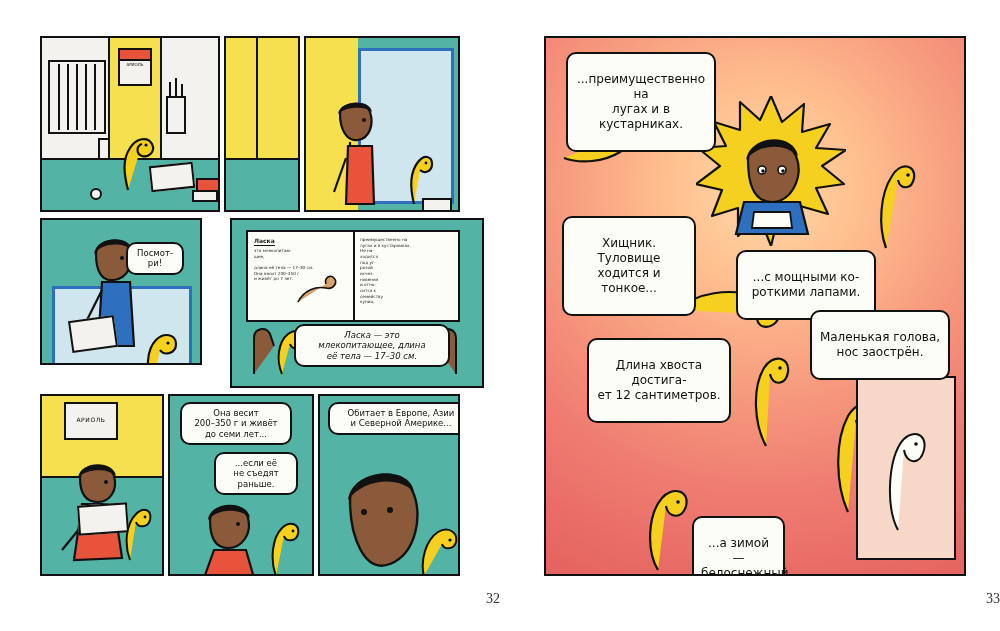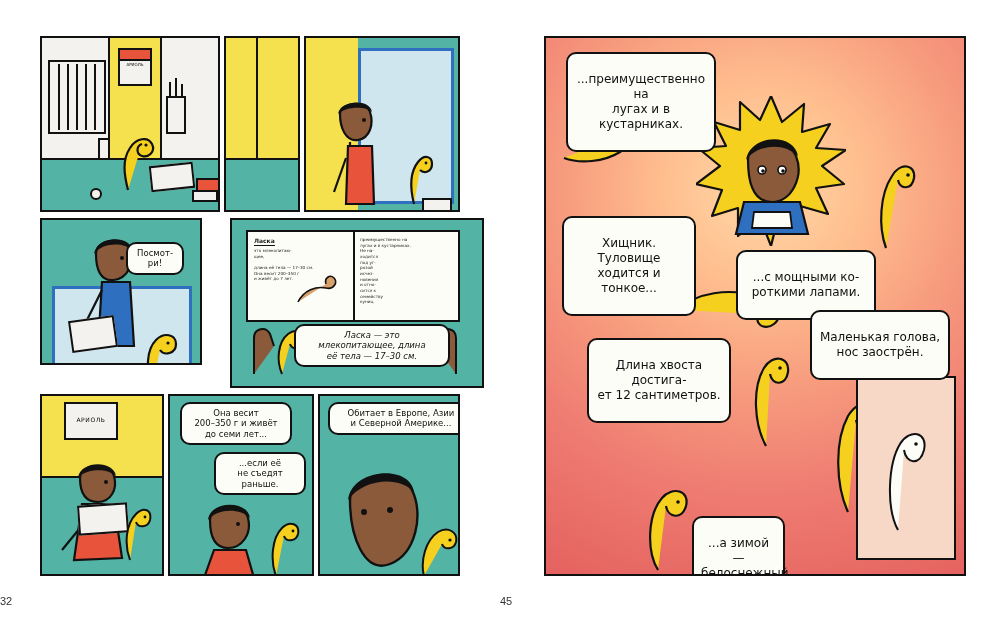--- a/index.html
+++ b/index.html
@@ -26,24 +26,24 @@
     top: 0;
     height: 631px;
   }
   .page-left  { left: 0;   width: 500px; }
   .page-right { left: 500px; width: 500px; }
 
   .page-number {
     position: absolute;
     bottom: 24px;
     width: 100%;
-    text-align: left;
-    font-size: 11px;
+    text-align: right;
+    font-size: 14px;
     color: #333;
-    font-family: Liberation Sans, sans-serif;
+    font-family: Liberation Serif, serif;
   }
 
   
   .panel {
     position: absolute;
     border: 2px solid #111;
     box-sizing: border-box;
     overflow: hidden;
   }
   .p-teal { background: #53b3a4; }
@@ -339,21 +339,21 @@
       <svg style="position:absolute; left:76px; top:96px;" width="38" height="70" viewBox="0 0 38 70">
         <path d="M12 68 C6 52 8 32 18 22 C26 14 34 18 32 28 C30 36 20 36 18 30" fill="#f5d01e" stroke="#111" stroke-width="2"></path>
         <circle cx="27" cy="25" r="1.4" fill="#111"></circle>
       </svg>
     </div>
 
     <div class="panel p-teal" style="left:168px; top:394px; width:146px; height:182px;">
       <div class="bubble" style="left: 10px; top: 6px; width: 112px; white-space: pre-line;">Она весит
 200–350 г и живёт
 до семи лет...</div>
-      <div class="bubble" style="left: 44px; top: 56px; width: 92px; white-space: pre-line;">...если её
+      <div class="bubble" style="left: 44px; top: 56px; width: 84px; white-space: pre-line;">...если её
 не съедят
 раньше.</div>
       <svg style="position:absolute; left:10px; top:94px;" width="100" height="88" viewBox="0 0 100 88">
         <path d="M30 30 C30 14 64 12 68 28 C72 44 62 58 48 58 C34 58 30 46 30 30 Z" fill="#8a5a3b" stroke="#111" stroke-width="2.2"></path>
         <path d="M28 30 C30 10 68 10 70 28 C60 18 38 18 28 30 Z" fill="#111"></path>
         <circle cx="58" cy="34" r="2" fill="#111"></circle>
         <path d="M34 60 L66 60 L74 88 L24 88 Z" fill="#e8533b" stroke="#111" stroke-width="2.2"></path>
       </svg>
       <svg style="position:absolute; left:92px; top:110px;" width="44" height="72" viewBox="0 0 44 72">
         <path d="M14 70 C8 54 10 32 20 22 C28 14 38 18 36 28 C34 36 24 36 22 30" fill="#f5d01e" stroke="#111" stroke-width="2"></path>
@@ -440,16 +440,16 @@
       <div class="rb" style="left: 190px; top: 212px; width: 140px; white-space: pre-line;">...с мощными ко-
 роткими лапами.</div>
       <div class="rb" style="left: 14px; top: 300px; width: 144px; white-space: pre-line; margin-left: 27px;">Длина хвоста достига-
 ет 12 сантиметров.</div>
       <div class="rb" style="left: 264px; top: 272px; width: 140px; white-space: pre-line;">Маленькая голова,
 нос заострён.</div>
       <div class="rb" style="left: 146px; top: 478px; width: 93px; white-space: pre-line;">...а зимой —
 белоснежный.</div>
     </div>
 
-    <div class="page-number">45</div>
+    <div class="page-number">33</div>
   </div>
 
 </div>
 
 </body></html>

